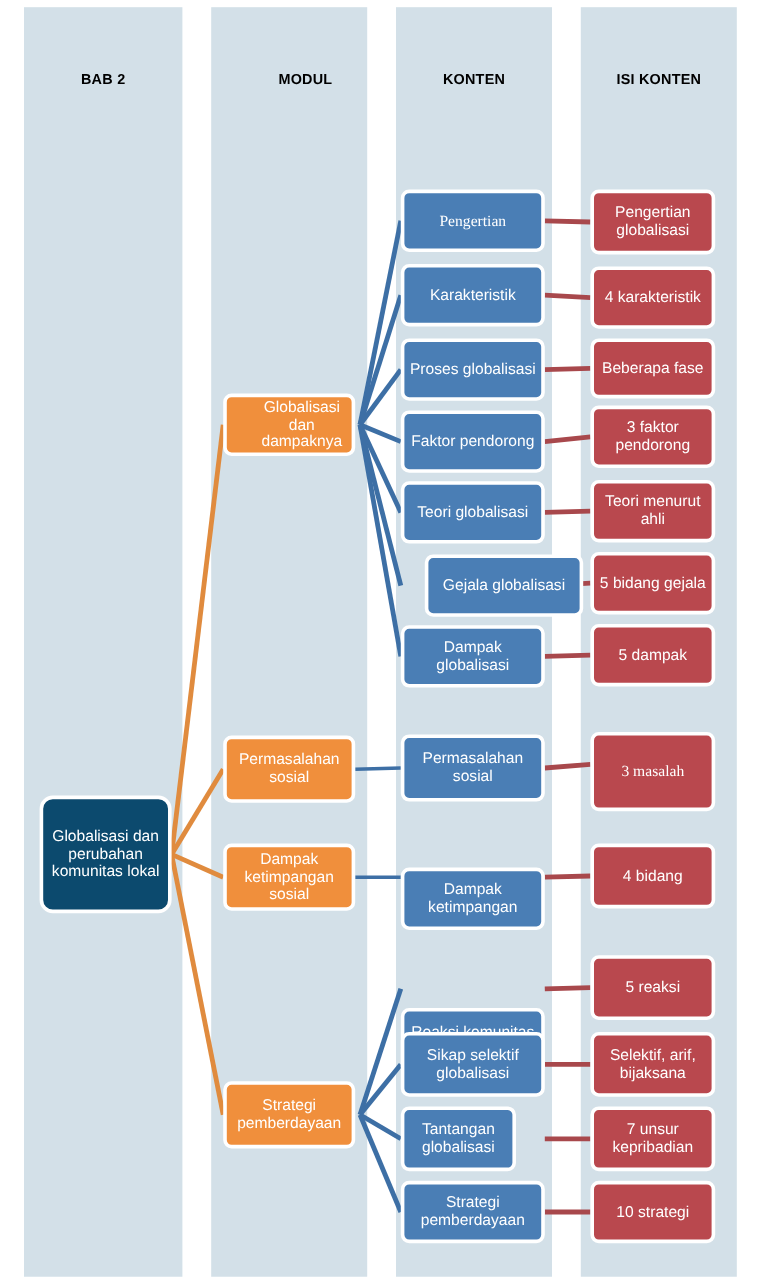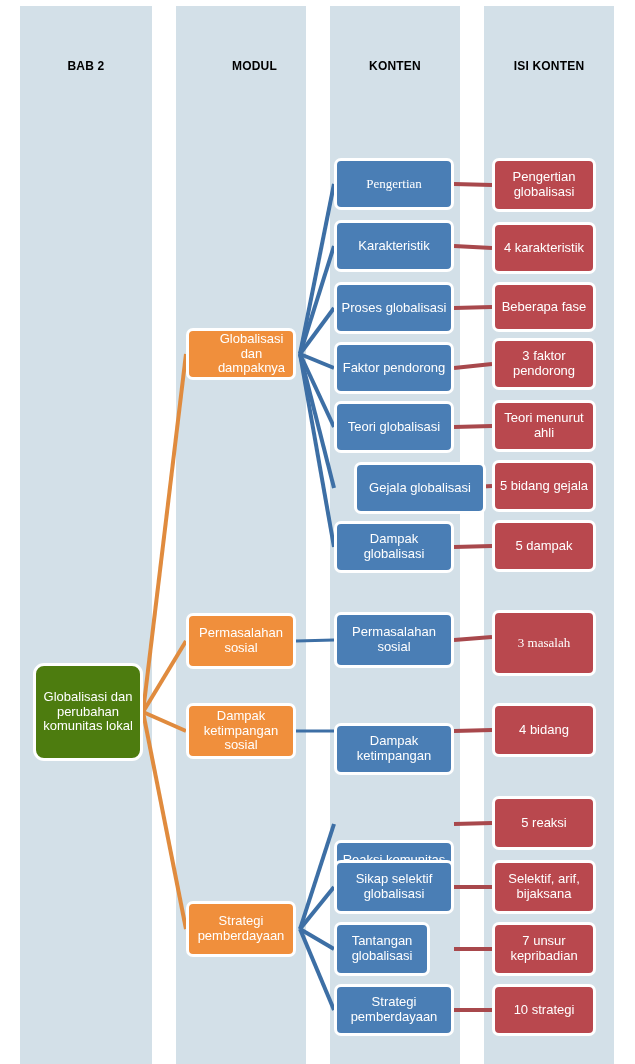--- a/index.html
+++ b/index.html
@@ -30,21 +30,21 @@
   #links{position:absolute;left:0;top:0;width:635px;height:1064px;}
 
   
   .node{
     position:absolute;box-sizing:border-box;
     display:flex;align-items:center;justify-content:center;
     text-align:center;color:#ffffff;line-height:1.12;
     border-radius:7px;border:3px solid #ffffff;
     font-size:13px;padding:1px 3px;
   }
-  .node.root{background:#4d7c0f;border-radius:11px;font-size:13px;}
+  .node.root{background:#0c4a6e;border-radius:11px;font-size:13px;}
   .node.mod{background:#f08f3c;}
   .node.kon{background:#4a7eb5;}
   .node.isi{background:#b9484e;}
 </style>
 </head>
 <body>
 
 <div id="stage">
 
   <div class="band" id="band1"></div>

